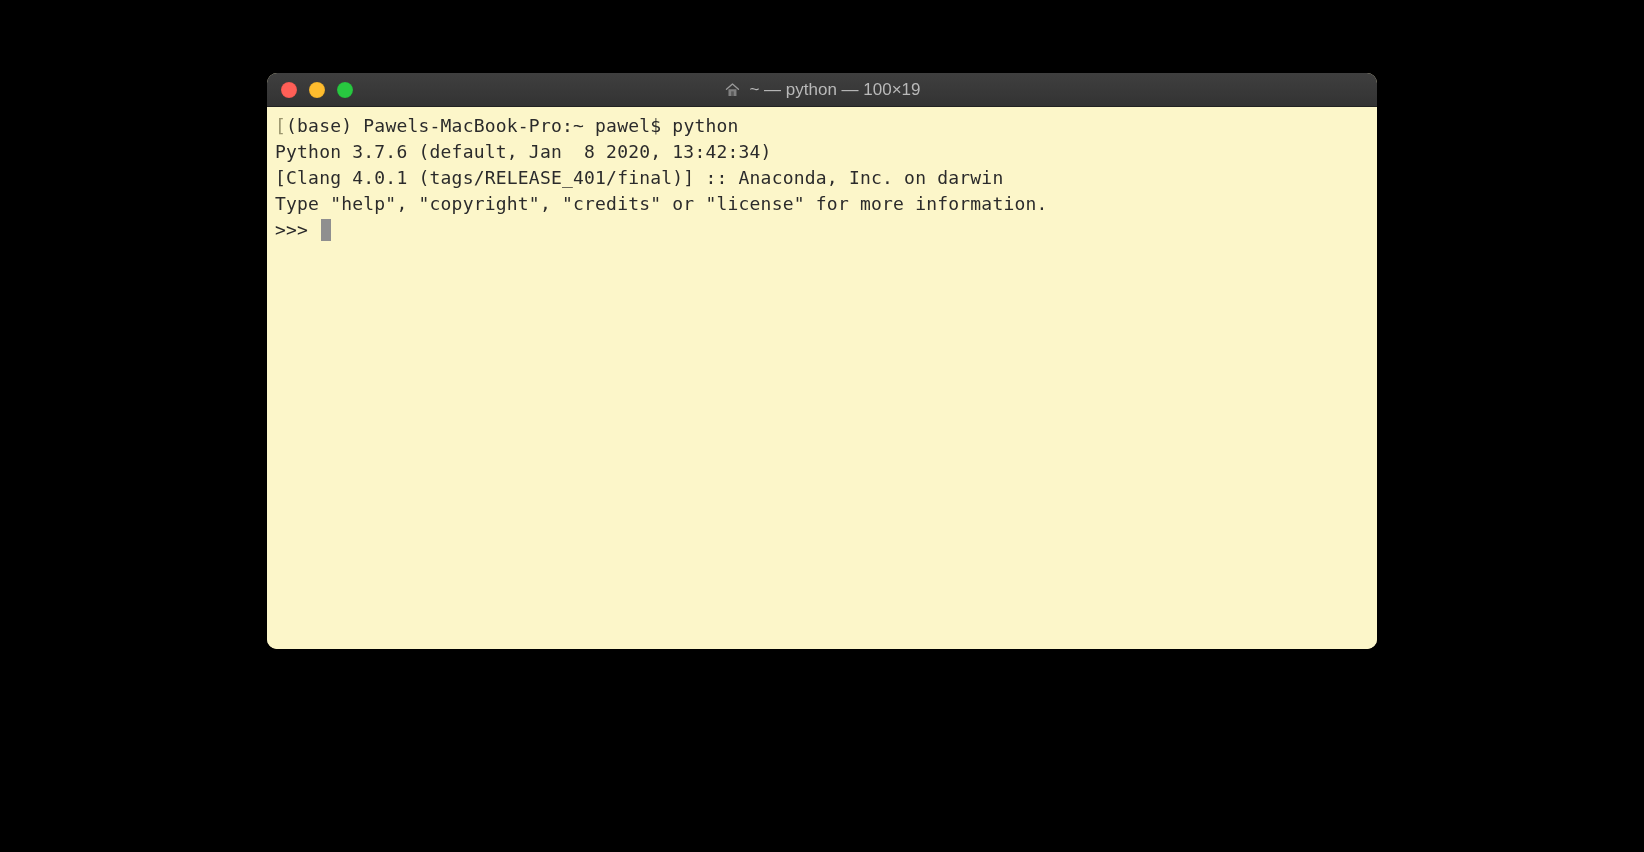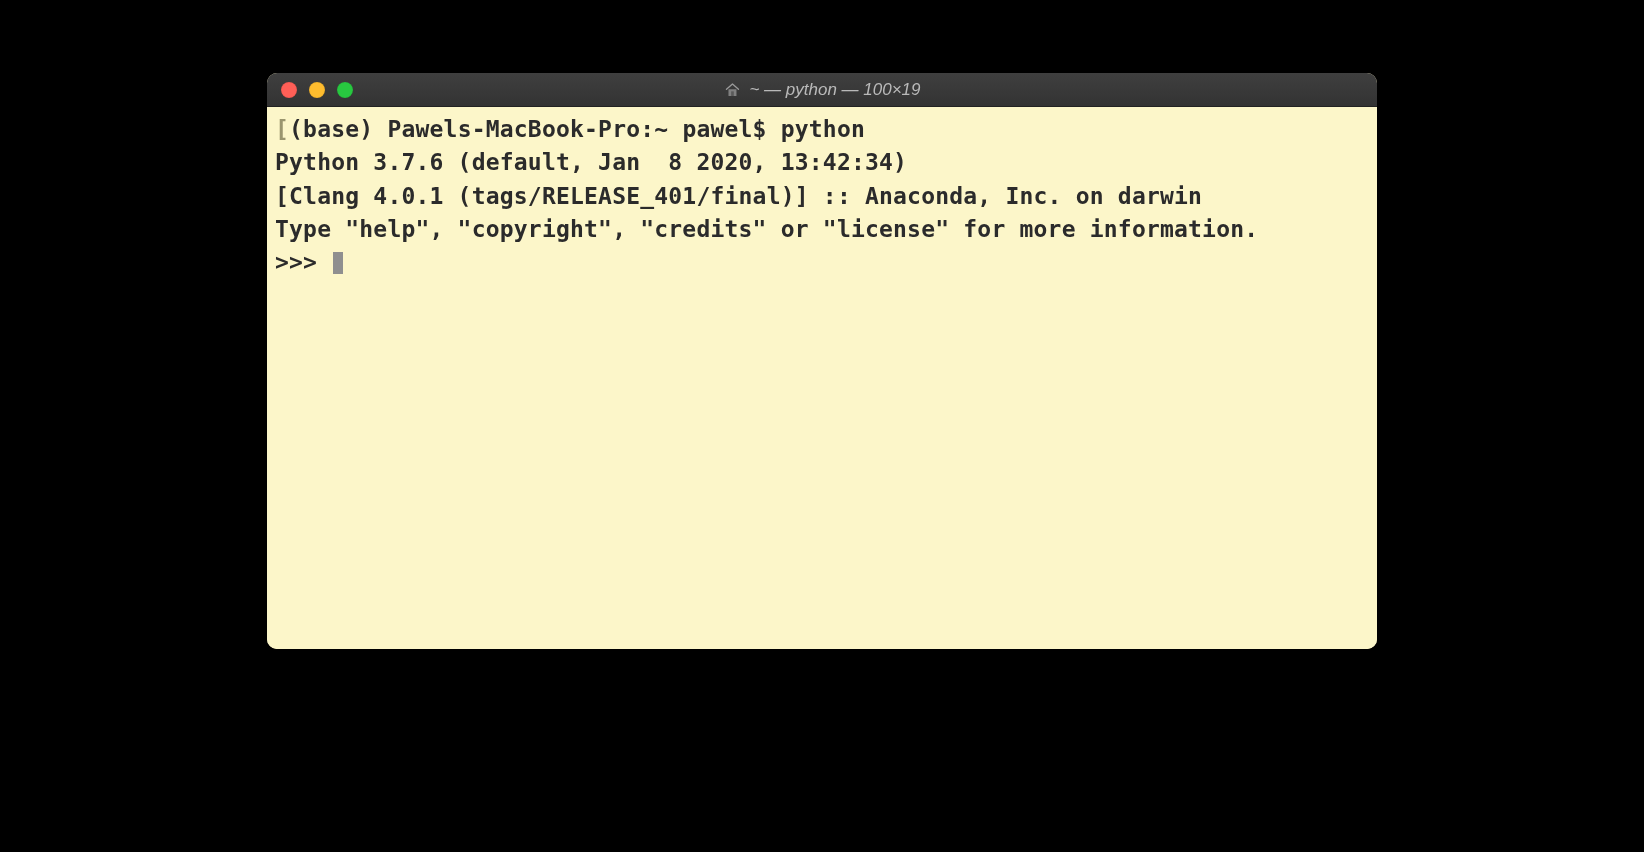--- a/index.html
+++ b/index.html
@@ -62,43 +62,41 @@
       position: absolute;
       left: 50%;
       transform: translateX(-50%);
       display: flex;
       align-items: center;
       gap: 8px;
       color: #b9b9b9;
       font-family: -apple-system, BlinkMacSystemFont, "Helvetica Neue", sans-serif;
       font-size: 17px;
       font-weight: 400;
-      font-style: italic;
     }
 
     .home-icon {
       display: inline-flex;
       align-items: center;
       justify-content: center;
       width: 18px;
       height: 18px;
     }
 
     .terminal-body {
       flex: 1;
       background: #fcf6c9;
       padding: 6px 8px;
       color: #2b2b2b;
-      font-size: 23px;
+      font-size: 18px;
       line-height: 1.45;
       white-space: pre;
       letter-spacing: 0.2px;
       overflow: hidden;
       position: relative;
-      font-weight: bold;
     }
 
     .bracket-dim {
       color: #9a956e;
     }
 
     .line {
       display: block;
     }
 

